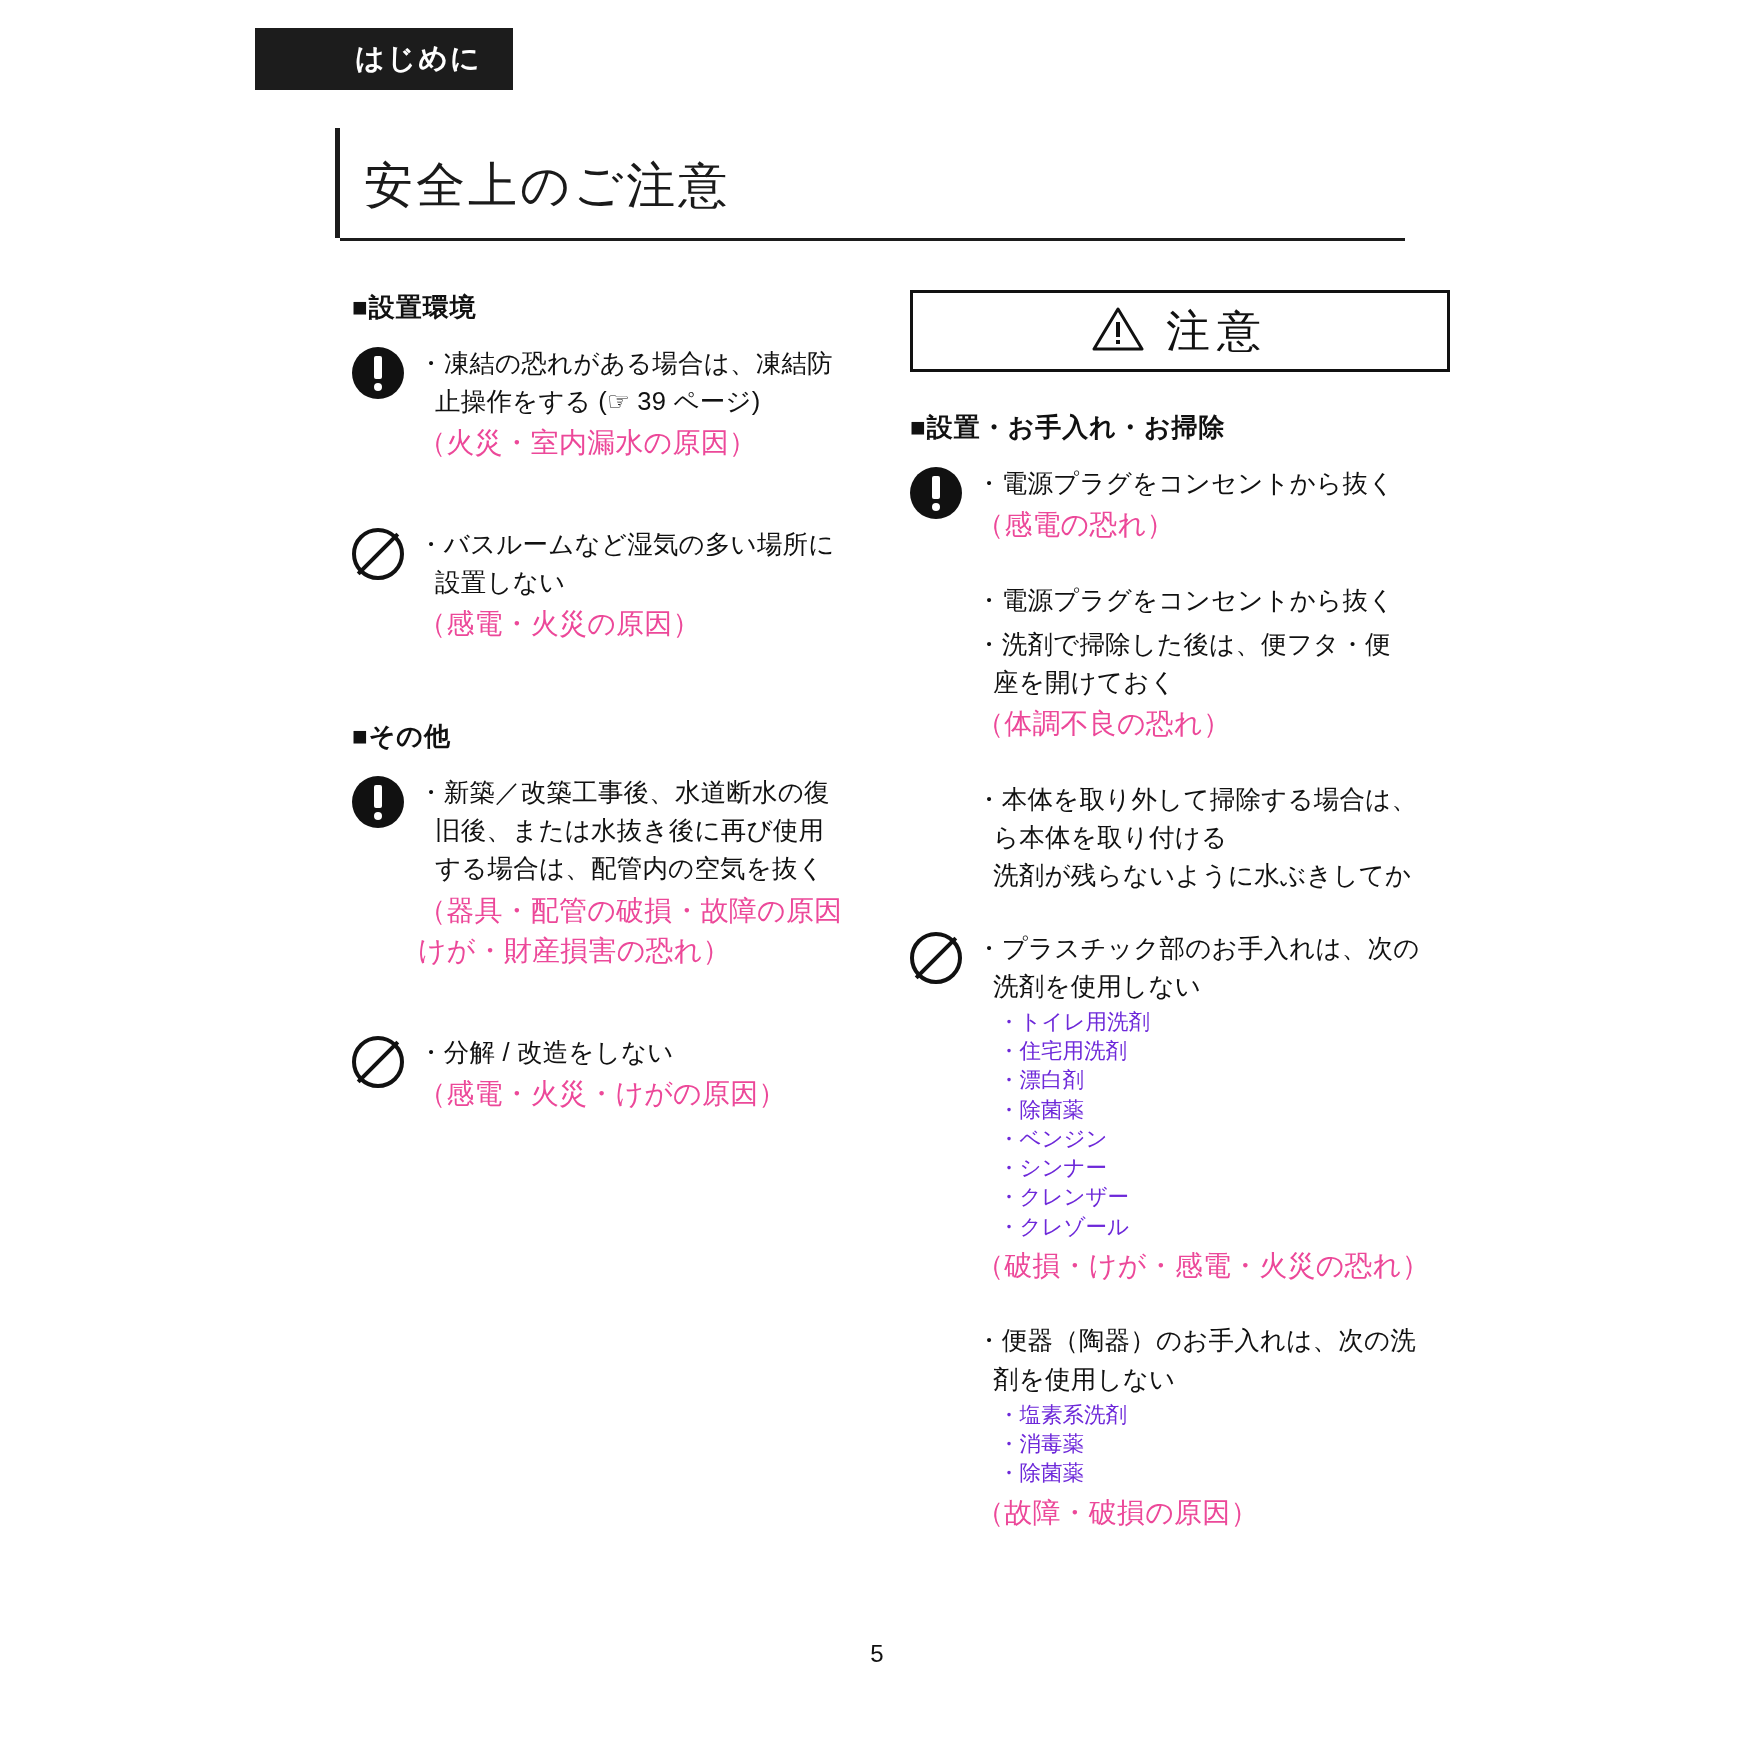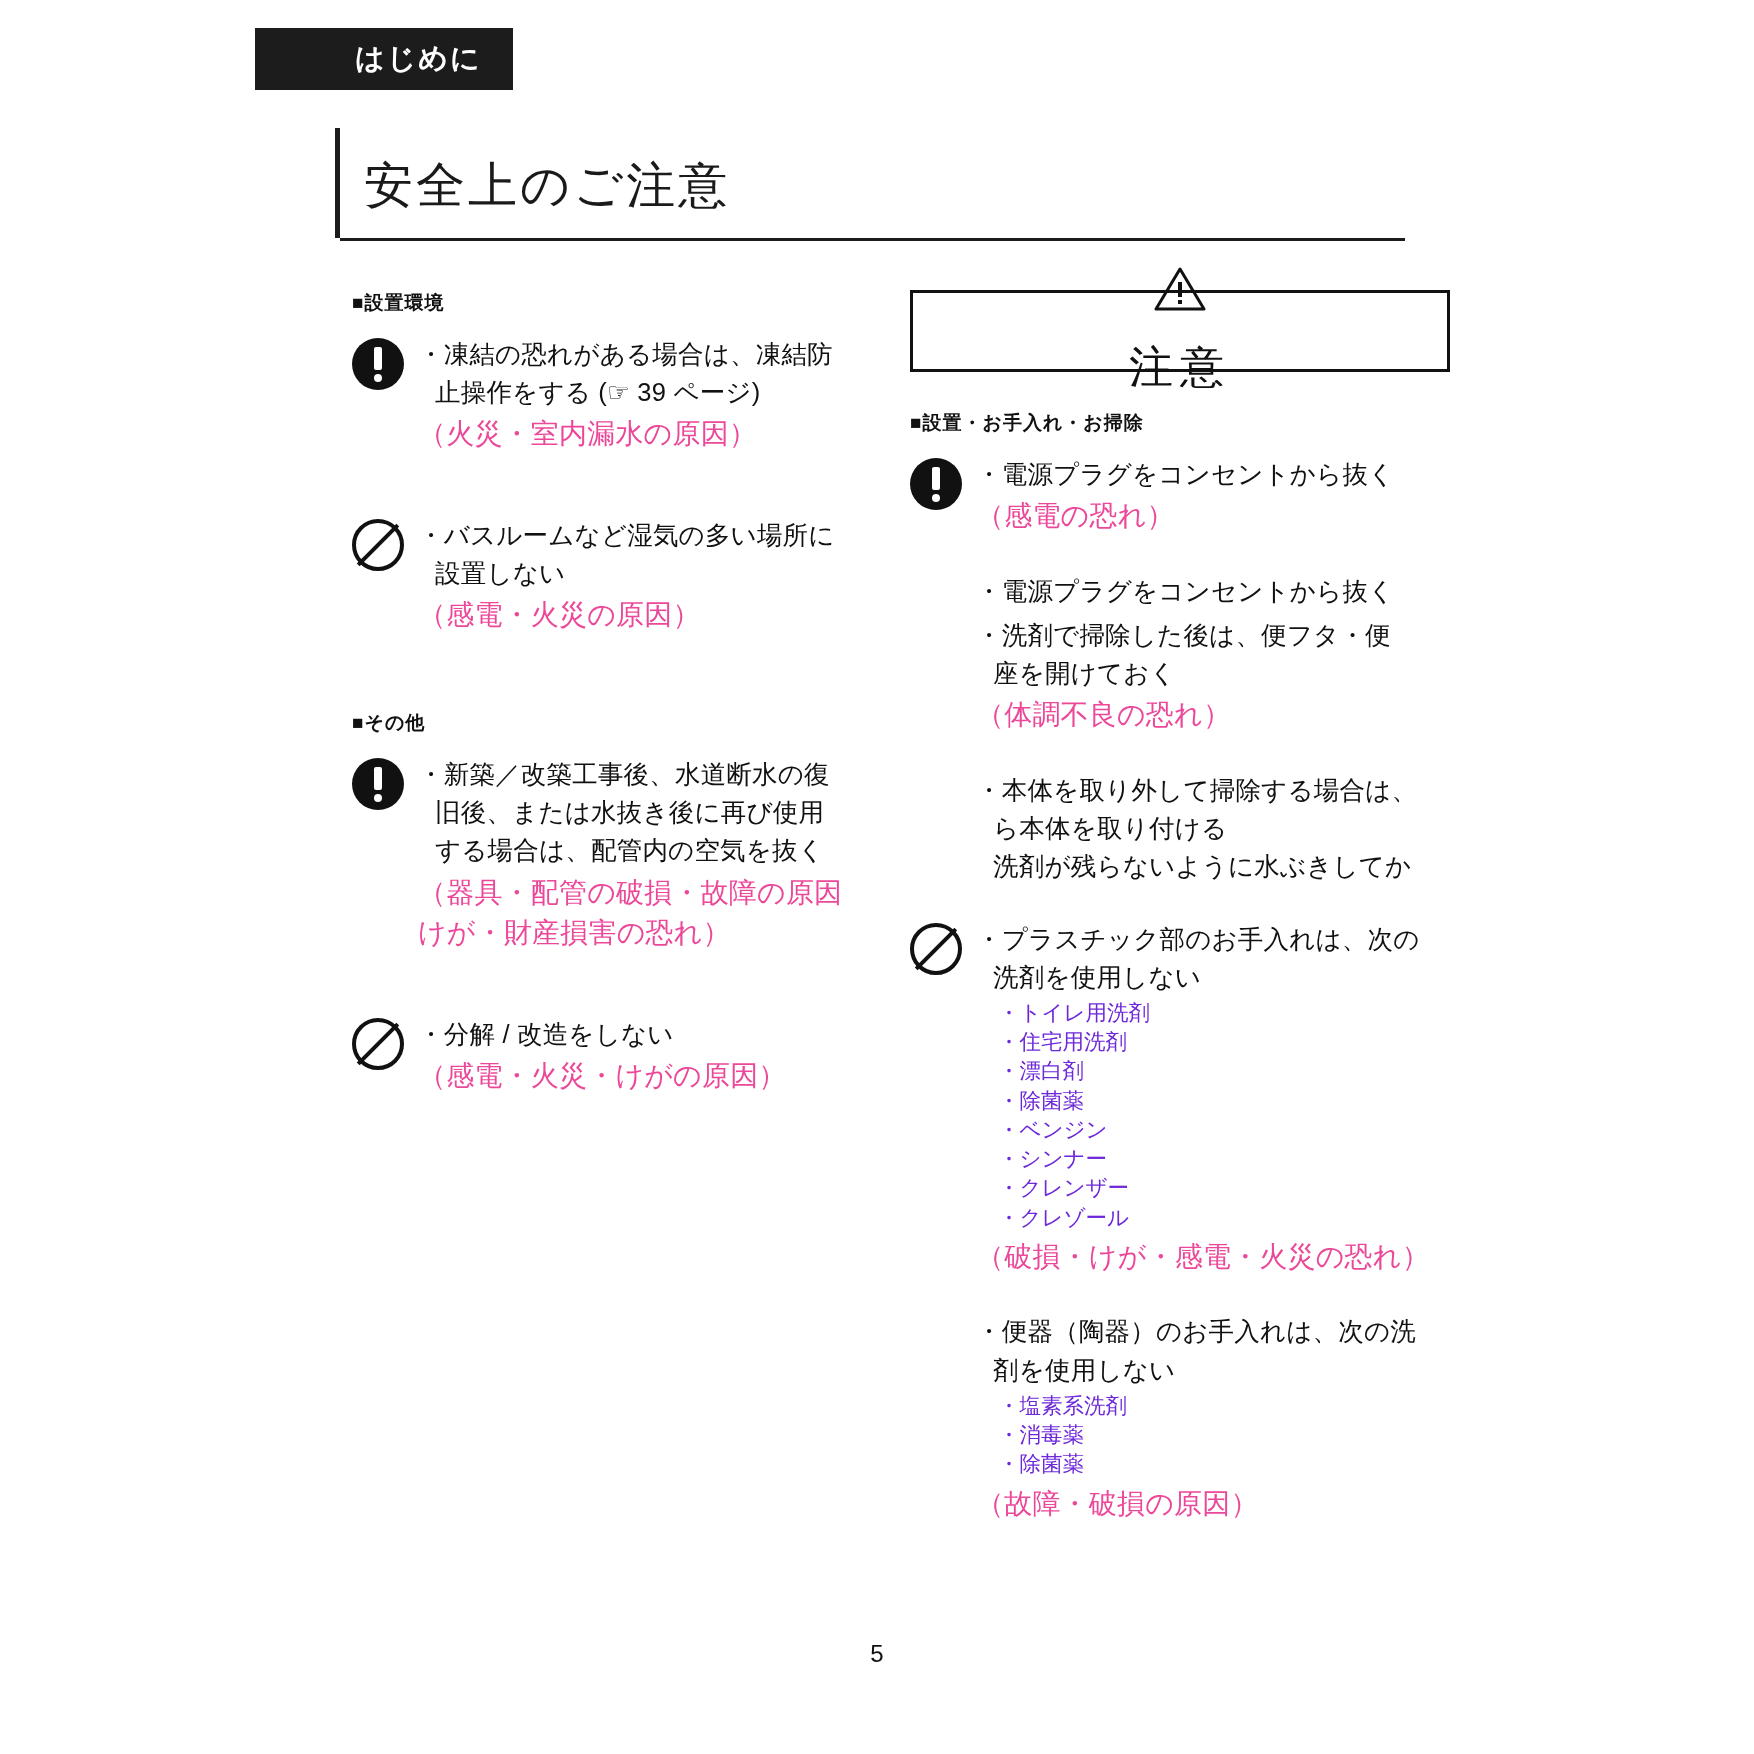--- a/index.html
+++ b/index.html
@@ -75,38 +75,38 @@
   
   .col {
     position: absolute;
     top: 290px;
   }
   .col-left { left: 352px; width: 530px; }
   .col-right { left: 910px; width: 540px; }
 
   
   .sec-head {
-    font-size: 19px;
+    font-size: 26px;
     font-weight: bold;
     letter-spacing: 1px;
     margin: 0 0 18px 0;
     color: #111;
   }
 
   
   .caution-box {
     border: 3px solid #111;
     height: 82px;
     display: flex;
     align-items: center;
     justify-content: center;
     margin-bottom: 38px;
     box-sizing: border-box;
   }
-  .caution-inner { display: flex; align-items: center; gap: 22px; flex-direction: column; }
+  .caution-inner { display: flex; align-items: center; gap: 22px; }
   .tri-icon { display: block; }
   .caution-label {
     font-size: 44px;
     letter-spacing: 7px;
     font-weight: 400;
     color: #111;
   }
 
   
   .entry {

